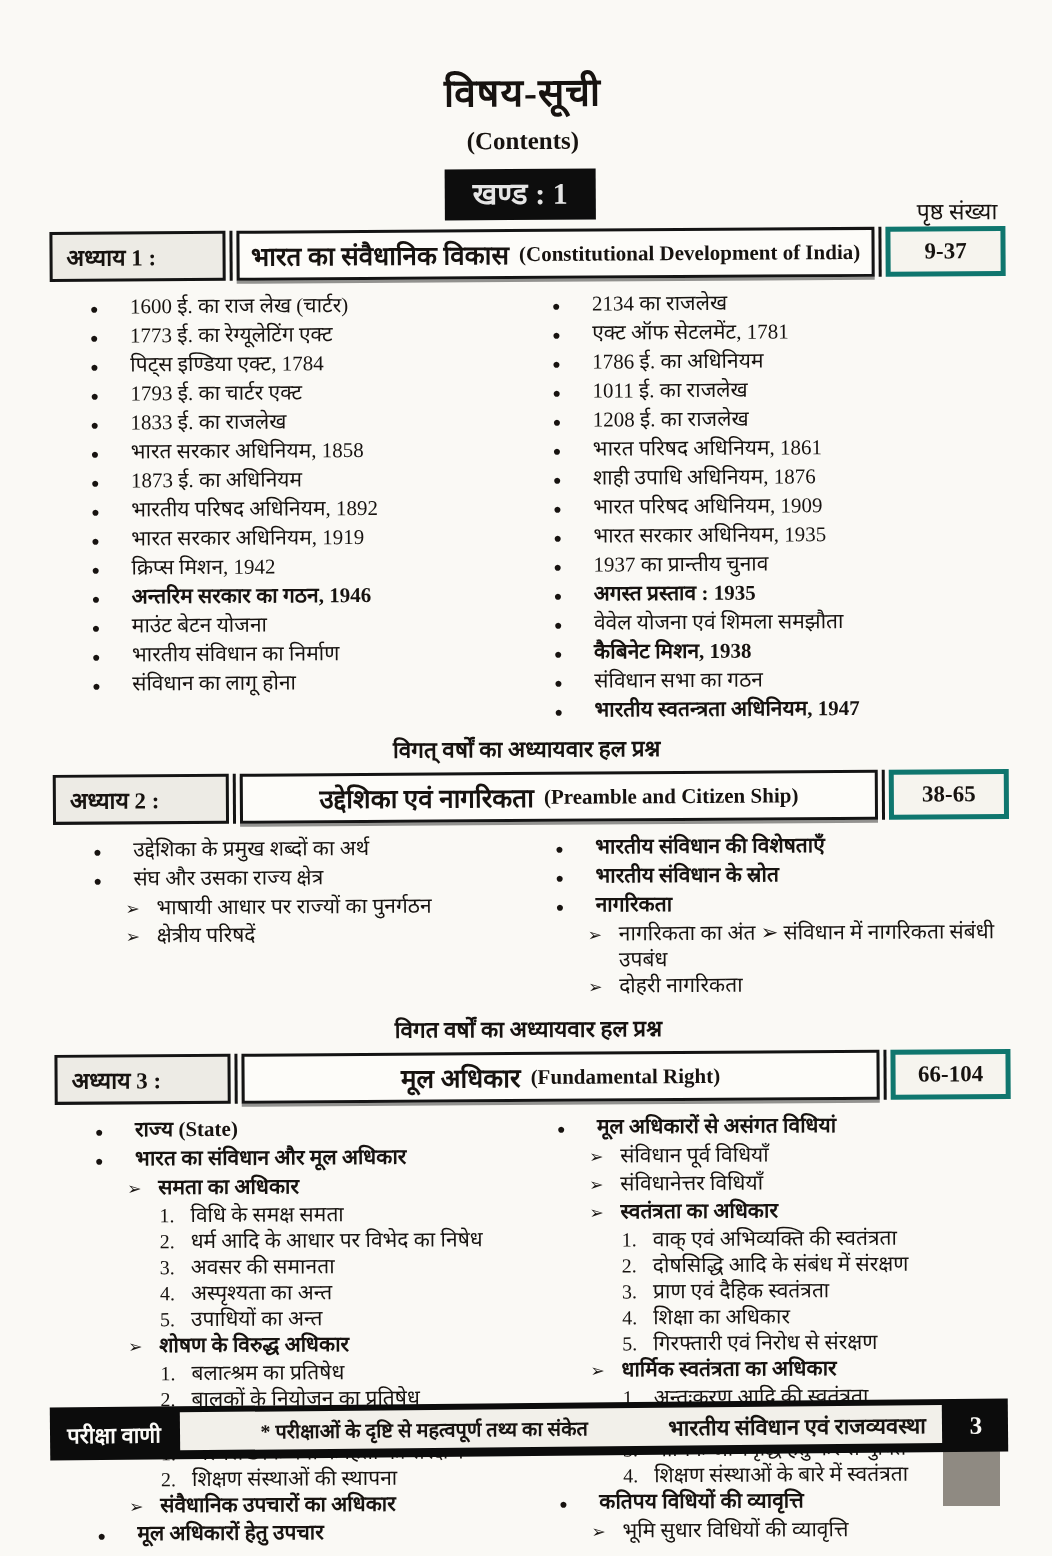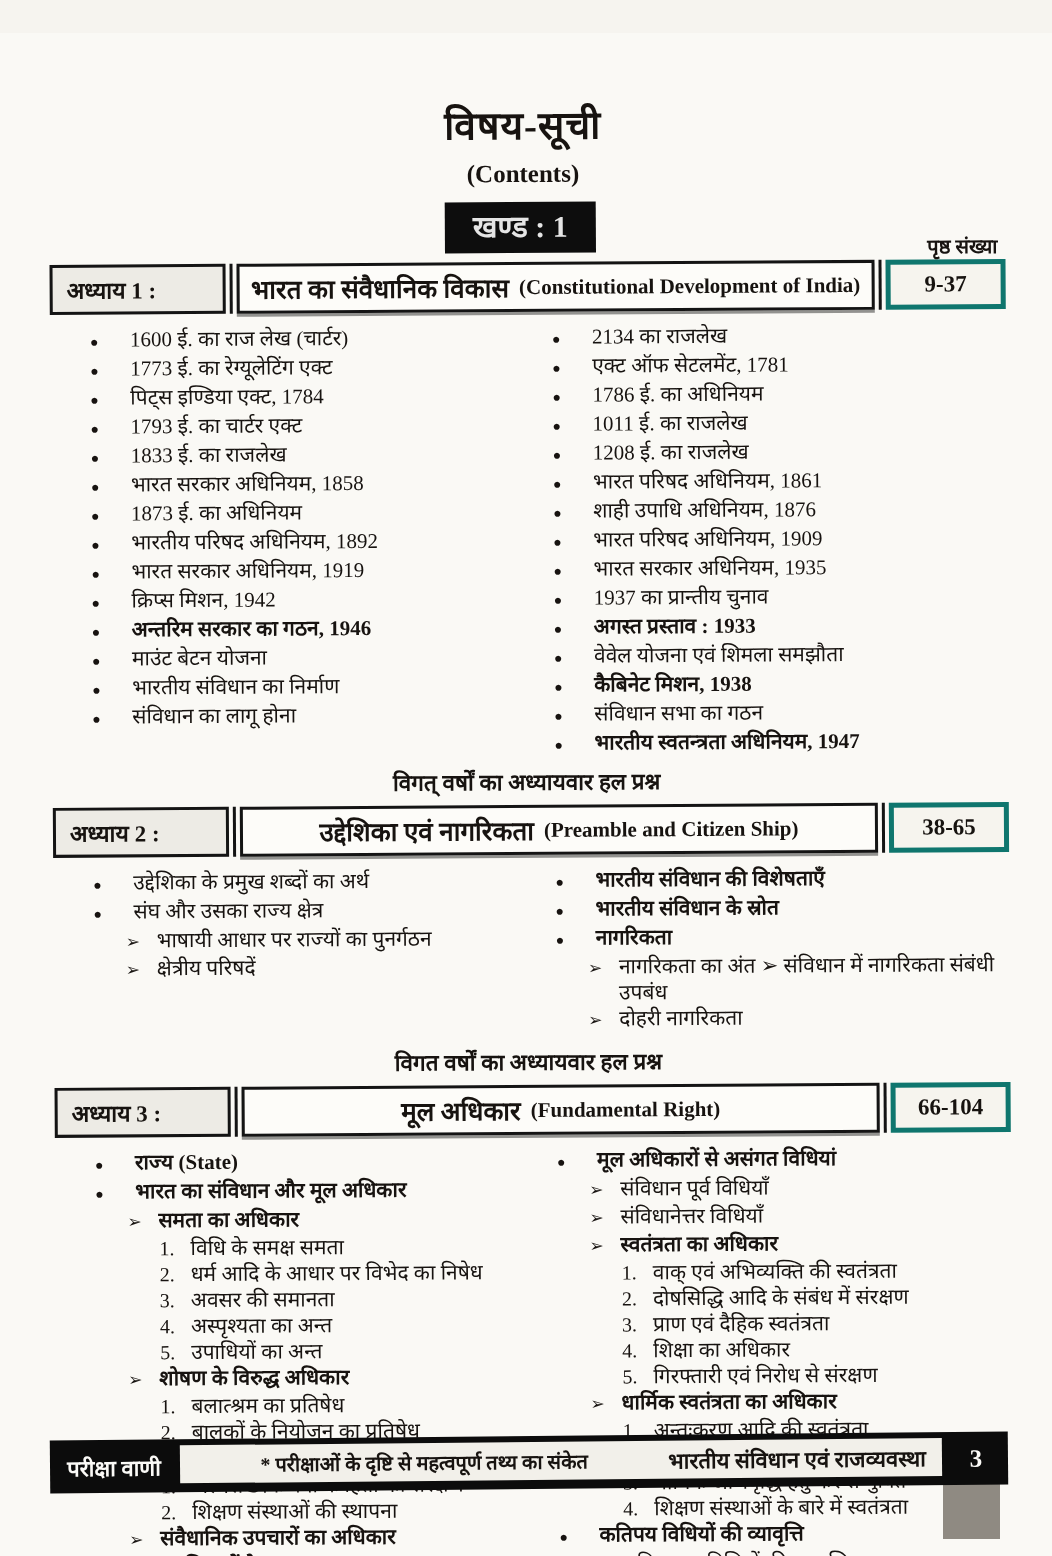--- a/index.html
+++ b/index.html
@@ -4,34 +4,34 @@
 <style>
   html,body{margin:0;padding:0;}
   body{
     width:1052px;height:1556px;
     background:#f6f4ef;
     font-family:"Liberation Serif","DejaVu Serif",serif;
     color:#171310;
     overflow:hidden;
     position:relative;
   }
-  .sheet{position:absolute;inset:0;background:#faf9f5;margin-top:33px;}
+  .sheet{position:absolute;inset:0;background:#faf9f5;}
   .content{position:absolute;inset:0;transform:rotate(-0.35deg);transform-origin:50% 42%;}
 
   .doc-title{margin-top:64px;text-align:center;font-size:39px;font-weight:700;letter-spacing:1px;}
   .doc-subtitle{margin-top:10px;text-align:center;font-size:25px;font-weight:700;}
 
   .badge-row{position:relative;margin-top:14px;height:54px;}
   .section-badge{
     position:absolute;left:50%;transform:translateX(-52%);
     background:#0d0d0d;color:#e5e5e5;
     font-size:30px;font-weight:700;
     padding:3px 28px 7px 28px;
   }
-  .page-col-label{position:absolute;right:52px;bottom:-6px;font-size:20px;font-weight:700;}
+  .page-col-label{position:absolute;right:52px;bottom:-6px;font-size:23px;font-weight:400;}
 
   .chapter-head{display:flex;align-items:stretch;gap:4px;margin:6px 44px 0 52px;height:50px;}
   .ch-label{
     width:156px;flex:none;border:3px solid #141414;background:#edebe5;
     display:flex;align-items:center;padding-left:14px;
     font-size:23px;font-weight:700;
   }
   .dsep{width:3px;background:#141414;flex:none;}
   .ch-title{
     flex:1;border:3px solid #141414;background:#fdfcf9;
@@ -194,21 +194,21 @@
           <div class="item ind-0">
             <span class="marker m-b">●</span>
             <span class="txt">भारत सरकार अधिनियम, 1935</span>
           </div>
           <div class="item ind-0">
             <span class="marker m-b">●</span>
             <span class="txt">1937 का प्रान्तीय चुनाव</span>
           </div>
           <div class="item ind-0 bold">
             <span class="marker m-b">●</span>
-            <span class="txt">अगस्त प्रस्ताव : 1933</span>
+            <span class="txt">अगस्त प्रस्ताव : 1935</span>
           </div>
           <div class="item ind-0">
             <span class="marker m-b">●</span>
             <span class="txt">वेवेल योजना एवं शिमला समझौता</span>
           </div>
           <div class="item ind-0 bold">
             <span class="marker m-b">●</span>
             <span class="txt">कैबिनेट मिशन, 1938</span>
           </div>
           <div class="item ind-0">

